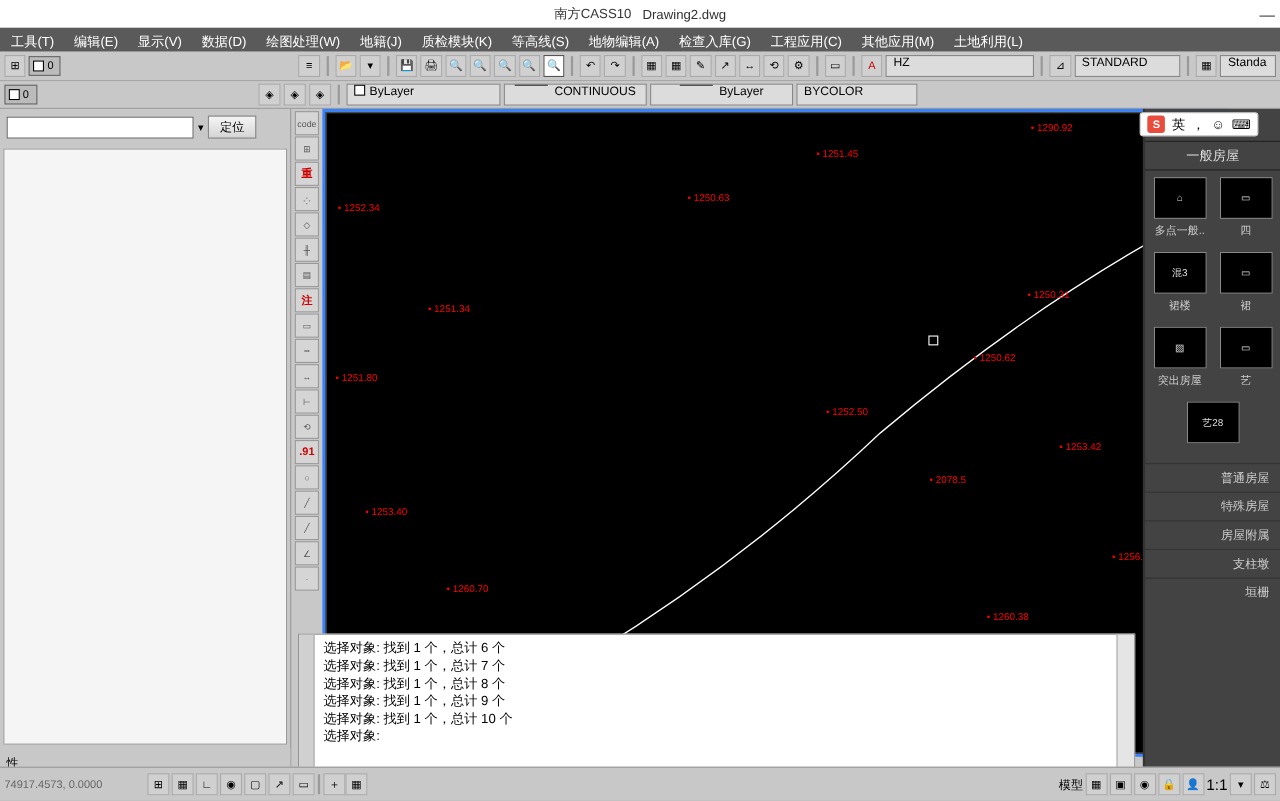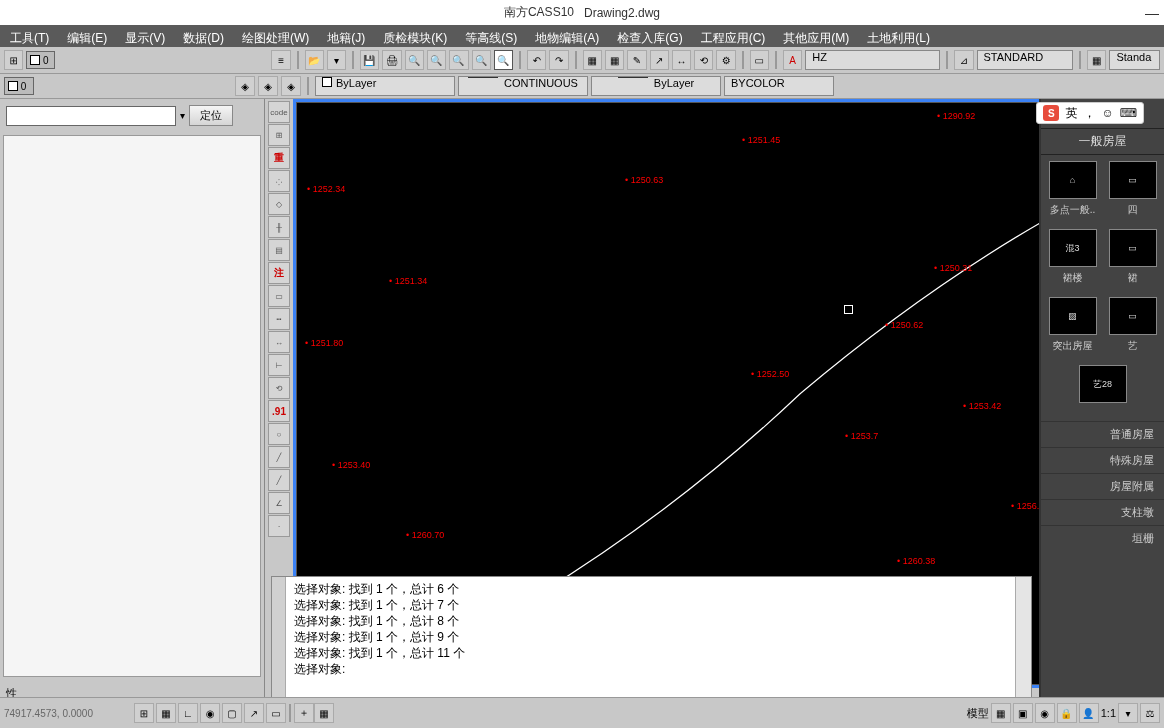--- a/index.html
+++ b/index.html
@@ -212,21 +212,21 @@
           <span class="elev-label" style="left: 328px; top: 72px;">• 1250.63</span>
           <span class="elev-label" style="left: 10px; top: 81px;">• 1252.34</span>
           <span class="elev-label" style="left: 775px; top: 98px;">• 1250.78</span>
           <span class="elev-label" style="left: 637px; top: 160px;">• 1250.31</span>
           <span class="elev-label" style="left: 92px; top: 173px;">• 1251.34</span>
           <span class="elev-label" style="left: 744px; top: 213px;">• 1251.35</span>
           <span class="elev-label" style="left: 588px; top: 217px;">• 1250.62</span>
           <span class="elev-label" style="left: 8px; top: 235px;">• 1251.80</span>
           <span class="elev-label" style="left: 454px; top: 266px;">• 1252.50</span>
           <span class="elev-label" style="left: 666px; top: 298px;">• 1253.42</span>
-          <span class="elev-label" style="left: 548px; top: 328px;">• 1253.7</span>
+          <span class="elev-label" style="left: 548px; top: 328px;">• 2078.5</span>
           <span class="elev-label" style="left: 775px; top: 326px;">• 1254.40</span>
           <span class="elev-label" style="left: 35px; top: 357px;">• 1253.40</span>
           <span class="elev-label" style="left: 714px; top: 398px;">• 1256.18</span>
           <span class="elev-label" style="left: 808px; top: 408px;">• 1258.84</span>
           <span class="elev-label" style="left: 109px; top: 427px;">• 1260.70</span>
           <span class="elev-label" style="left: 600px; top: 453px;">• 1260.38</span>
         </div>
       <div class="cursor-box" style="left:547px;top:202px"></div>
     </div>
     <div class="tab-strip">
@@ -275,21 +275,21 @@
 
 </div>
 
 <div class="cmd-area" style="position:absolute;left:269px;right:130px;bottom:22px;height:128px">
   <div class="cmd-left-grip"></div>
   <div class="cmd-text" id="cmd-text">
       <div class="cmd-line">选择对象: 找到 1 个，总计 6 个</div>
       <div class="cmd-line">选择对象: 找到 1 个，总计 7 个</div>
       <div class="cmd-line">选择对象: 找到 1 个，总计 8 个</div>
       <div class="cmd-line">选择对象: 找到 1 个，总计 9 个</div>
-      <div class="cmd-line">选择对象: 找到 1 个，总计 11 个</div>
+      <div class="cmd-line">选择对象: 找到 1 个，总计 10 个</div>
       <div class="cmd-line"></div>
       <div class="cmd-line">选择对象:</div>
     </div>
   <div class="cmd-scroll"></div>
 </div>
 
 <div class="palette">
   <div class="pal-header">
     <div class="pal-hicon"></div>
     <div class="pal-hicon"></div>
@@ -357,17 +357,17 @@
   <span class="tb-sep"></span>
   <span class="tb-icon">＋</span>
   <span class="tb-icon">▦</span>
   <div class="status-right">
     <span style="font-size:11px">模型</span>
     <span class="tb-icon">▦</span>
     <span class="tb-icon">▣</span>
     <span class="tb-icon">◉</span>
     <span class="tb-icon">🔒</span>
     <span class="tb-icon">👤</span>
-    <span style="font-size:11px">1:1</span>
+    <span style="font-size:14px">1:1</span>
     <span class="tb-icon">▾</span>
     <span class="tb-icon">⚖</span>
   </div>
 </div>
 
 </body></html>

